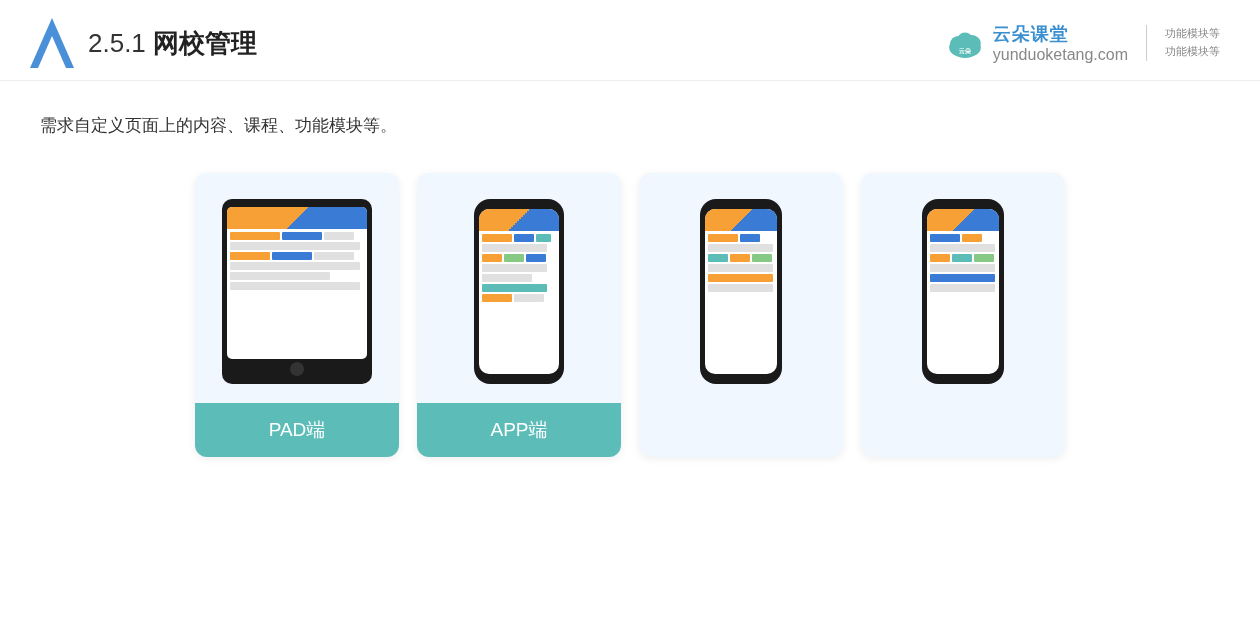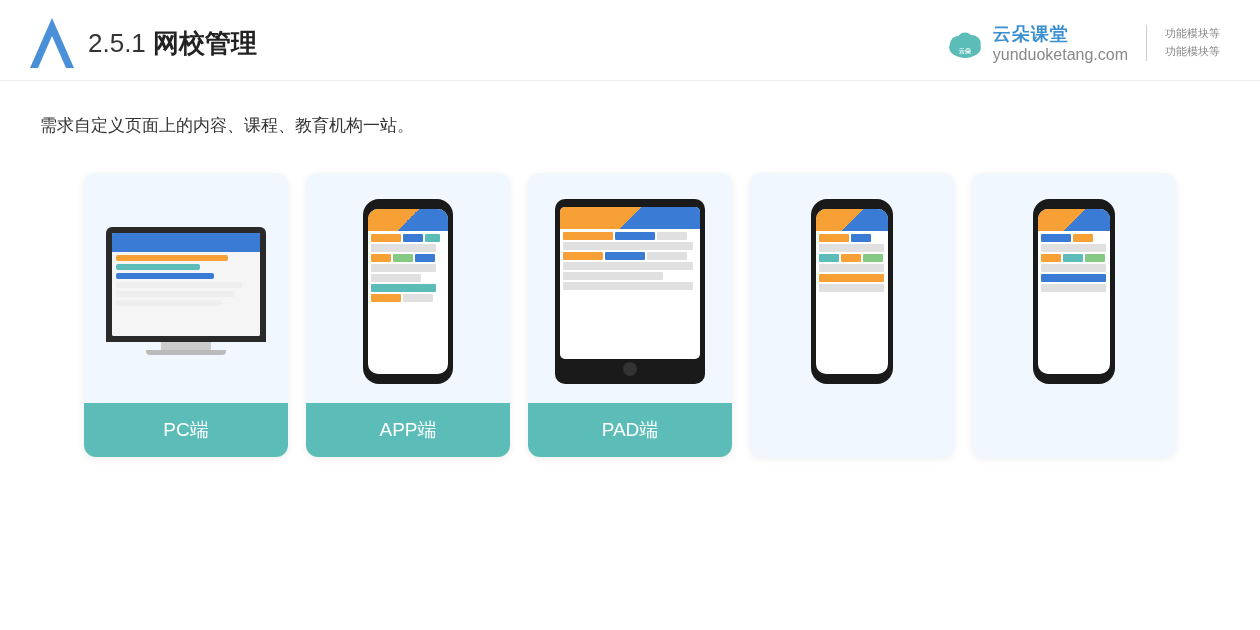--- a/index.html
+++ b/index.html
@@ -317,47 +317,60 @@
       </div>
       <div class="logo-divider"></div>
       <div class="logo-slogan">
         <div>功能模块等</div>
         <div>功能模块等</div>
       </div>
     </div>
   </div>
 
   <div class="description">
-    <div>需求自定义页面上的内容、课程、教育机构一站。</div>
+    <div>需求自定义页面上的内容、课程、功能模块等。</div>
   </div>
 
   <div class="cards-container">
+
 
     <div class="card">
       <div class="card-image-area">
-        <div class="pc-mockup">
-          <div class="pc-screen-frame">
-            <div class="pc-screen-inner">
-              <div class="pc-screen-content">
-                <div class="pc-content-bars">
-                  <div class="pc-bar" style="background:#f7a035;width:80%;"></div>
-                  <div class="pc-bar" style="background:#5bbcb8;width:60%;"></div>
-                  <div class="pc-bar" style="background:#3a7bd5;width:70%;"></div>
-                  <div class="pc-bar" style="background:#eee;width:90%;"></div>
-                  <div class="pc-bar" style="background:#eee;width:85%;"></div>
-                  <div class="pc-bar" style="background:#eee;width:75%;"></div>
-                </div>
+        <div class="tablet-mockup">
+          <div class="tablet-screen">
+            <div class="tablet-screen-top"></div>
+            <div class="tablet-screen-body">
+              <div class="tablet-row">
+                <div class="tablet-block orange" style="width:50px;"></div>
+                <div class="tablet-block blue" style="width:40px;"></div>
+                <div class="tablet-block teal" style="width:30px;"></div>
+              </div>
+              <div class="tablet-row">
+                <div class="tablet-block" style="width:130px;"></div>
+              </div>
+              <div class="tablet-row">
+                <div class="tablet-block orange" style="width:40px;"></div>
+                <div class="tablet-block blue" style="width:40px;"></div>
+                <div class="tablet-block green" style="width:40px;"></div>
+              </div>
+              <div class="tablet-row">
+                <div class="tablet-block" style="width:130px;"></div>
+              </div>
+              <div class="tablet-row">
+                <div class="tablet-block" style="width:100px;"></div>
+              </div>
+              <div class="tablet-row">
+                <div class="tablet-block teal" style="width:130px;"></div>
               </div>
             </div>
           </div>
-          <div class="pc-stand"></div>
-          <div class="pc-base"></div>
+          <div class="tablet-home-circle"></div>
         </div>
       </div>
-      <div class="card-label">PC端</div>
+      <div class="card-label">PAD端</div>
     </div>
 
     <div class="card">
       <div class="card-image-area">
         <div class="phone-mockup">
           <div class="phone-notch"></div>
           <div class="phone-screen">
             <div class="phone-screen-top"></div>
             <div class="phone-screen-body">
               <div class="phone-row">
@@ -388,116 +401,80 @@
               </div>
             </div>
           </div>
         </div>
       </div>
       <div class="card-label">APP端</div>
     </div>
 
     <div class="card">
       <div class="card-image-area">
-        <div class="tablet-mockup">
-          <div class="tablet-screen">
-            <div class="tablet-screen-top"></div>
-            <div class="tablet-screen-body">
-              <div class="tablet-row">
-                <div class="tablet-block orange" style="width:50px;"></div>
-                <div class="tablet-block blue" style="width:40px;"></div>
-                <div class="tablet-block teal" style="width:30px;"></div>
-              </div>
-              <div class="tablet-row">
-                <div class="tablet-block" style="width:130px;"></div>
-              </div>
-              <div class="tablet-row">
-                <div class="tablet-block orange" style="width:40px;"></div>
-                <div class="tablet-block blue" style="width:40px;"></div>
-                <div class="tablet-block green" style="width:40px;"></div>
-              </div>
-              <div class="tablet-row">
-                <div class="tablet-block" style="width:130px;"></div>
-              </div>
-              <div class="tablet-row">
-                <div class="tablet-block" style="width:100px;"></div>
-              </div>
-              <div class="tablet-row">
-                <div class="tablet-block teal" style="width:130px;"></div>
+        <div class="phone-mockup phone-mini">
+          <div class="phone-notch"></div>
+          <div class="phone-screen">
+            <div class="phone-screen-top"></div>
+            <div class="phone-screen-body">
+              <div class="phone-row">
+                <div class="phone-block orange" style="width:30px;"></div>
+                <div class="phone-block blue" style="width:20px;"></div>
+              </div>
+              <div class="phone-row">
+                <div class="phone-block" style="width:65px;"></div>
+              </div>
+              <div class="phone-row">
+                <div class="phone-block teal" style="width:20px;"></div>
+                <div class="phone-block orange" style="width:20px;"></div>
+                <div class="phone-block green" style="width:20px;"></div>
+              </div>
+              <div class="phone-row">
+                <div class="phone-block" style="width:65px;"></div>
+              </div>
+              <div class="phone-row">
+                <div class="phone-block orange" style="width:65px;"></div>
+              </div>
+              <div class="phone-row">
+                <div class="phone-block" style="width:65px;"></div>
               </div>
             </div>
           </div>
-          <div class="tablet-home-circle"></div>
         </div>
       </div>
-      <div class="card-label">PAD端</div>
     </div>
 
     <div class="card">
       <div class="card-image-area">
         <div class="phone-mockup phone-mini">
           <div class="phone-notch"></div>
           <div class="phone-screen">
             <div class="phone-screen-top"></div>
             <div class="phone-screen-body">
               <div class="phone-row">
-                <div class="phone-block orange" style="width:30px;"></div>
-                <div class="phone-block blue" style="width:20px;"></div>
-              </div>
-              <div class="phone-row">
-                <div class="phone-block" style="width:65px;"></div>
-              </div>
-              <div class="phone-row">
+                <div class="phone-block blue" style="width:30px;"></div>
+                <div class="phone-block orange" style="width:20px;"></div>
+              </div>
+              <div class="phone-row">
+                <div class="phone-block" style="width:65px;"></div>
+              </div>
+              <div class="phone-row">
+                <div class="phone-block orange" style="width:20px;"></div>
                 <div class="phone-block teal" style="width:20px;"></div>
-                <div class="phone-block orange" style="width:20px;"></div>
                 <div class="phone-block green" style="width:20px;"></div>
               </div>
               <div class="phone-row">
                 <div class="phone-block" style="width:65px;"></div>
               </div>
               <div class="phone-row">
-                <div class="phone-block orange" style="width:65px;"></div>
+                <div class="phone-block blue" style="width:65px;"></div>
               </div>
               <div class="phone-row">
                 <div class="phone-block" style="width:65px;"></div>
               </div>
             </div>
           </div>
         </div>
       </div>
     </div>
 
-    <div class="card">
-      <div class="card-image-area">
-        <div class="phone-mockup phone-mini">
-          <div class="phone-notch"></div>
-          <div class="phone-screen">
-            <div class="phone-screen-top"></div>
-            <div class="phone-screen-body">
-              <div class="phone-row">
-                <div class="phone-block blue" style="width:30px;"></div>
-                <div class="phone-block orange" style="width:20px;"></div>
-              </div>
-              <div class="phone-row">
-                <div class="phone-block" style="width:65px;"></div>
-              </div>
-              <div class="phone-row">
-                <div class="phone-block orange" style="width:20px;"></div>
-                <div class="phone-block teal" style="width:20px;"></div>
-                <div class="phone-block green" style="width:20px;"></div>
-              </div>
-              <div class="phone-row">
-                <div class="phone-block" style="width:65px;"></div>
-              </div>
-              <div class="phone-row">
-                <div class="phone-block blue" style="width:65px;"></div>
-              </div>
-              <div class="phone-row">
-                <div class="phone-block" style="width:65px;"></div>
-              </div>
-            </div>
-          </div>
-        </div>
-      </div>
-    </div>
-
   </div>
 </div>
 
 </body></html>

